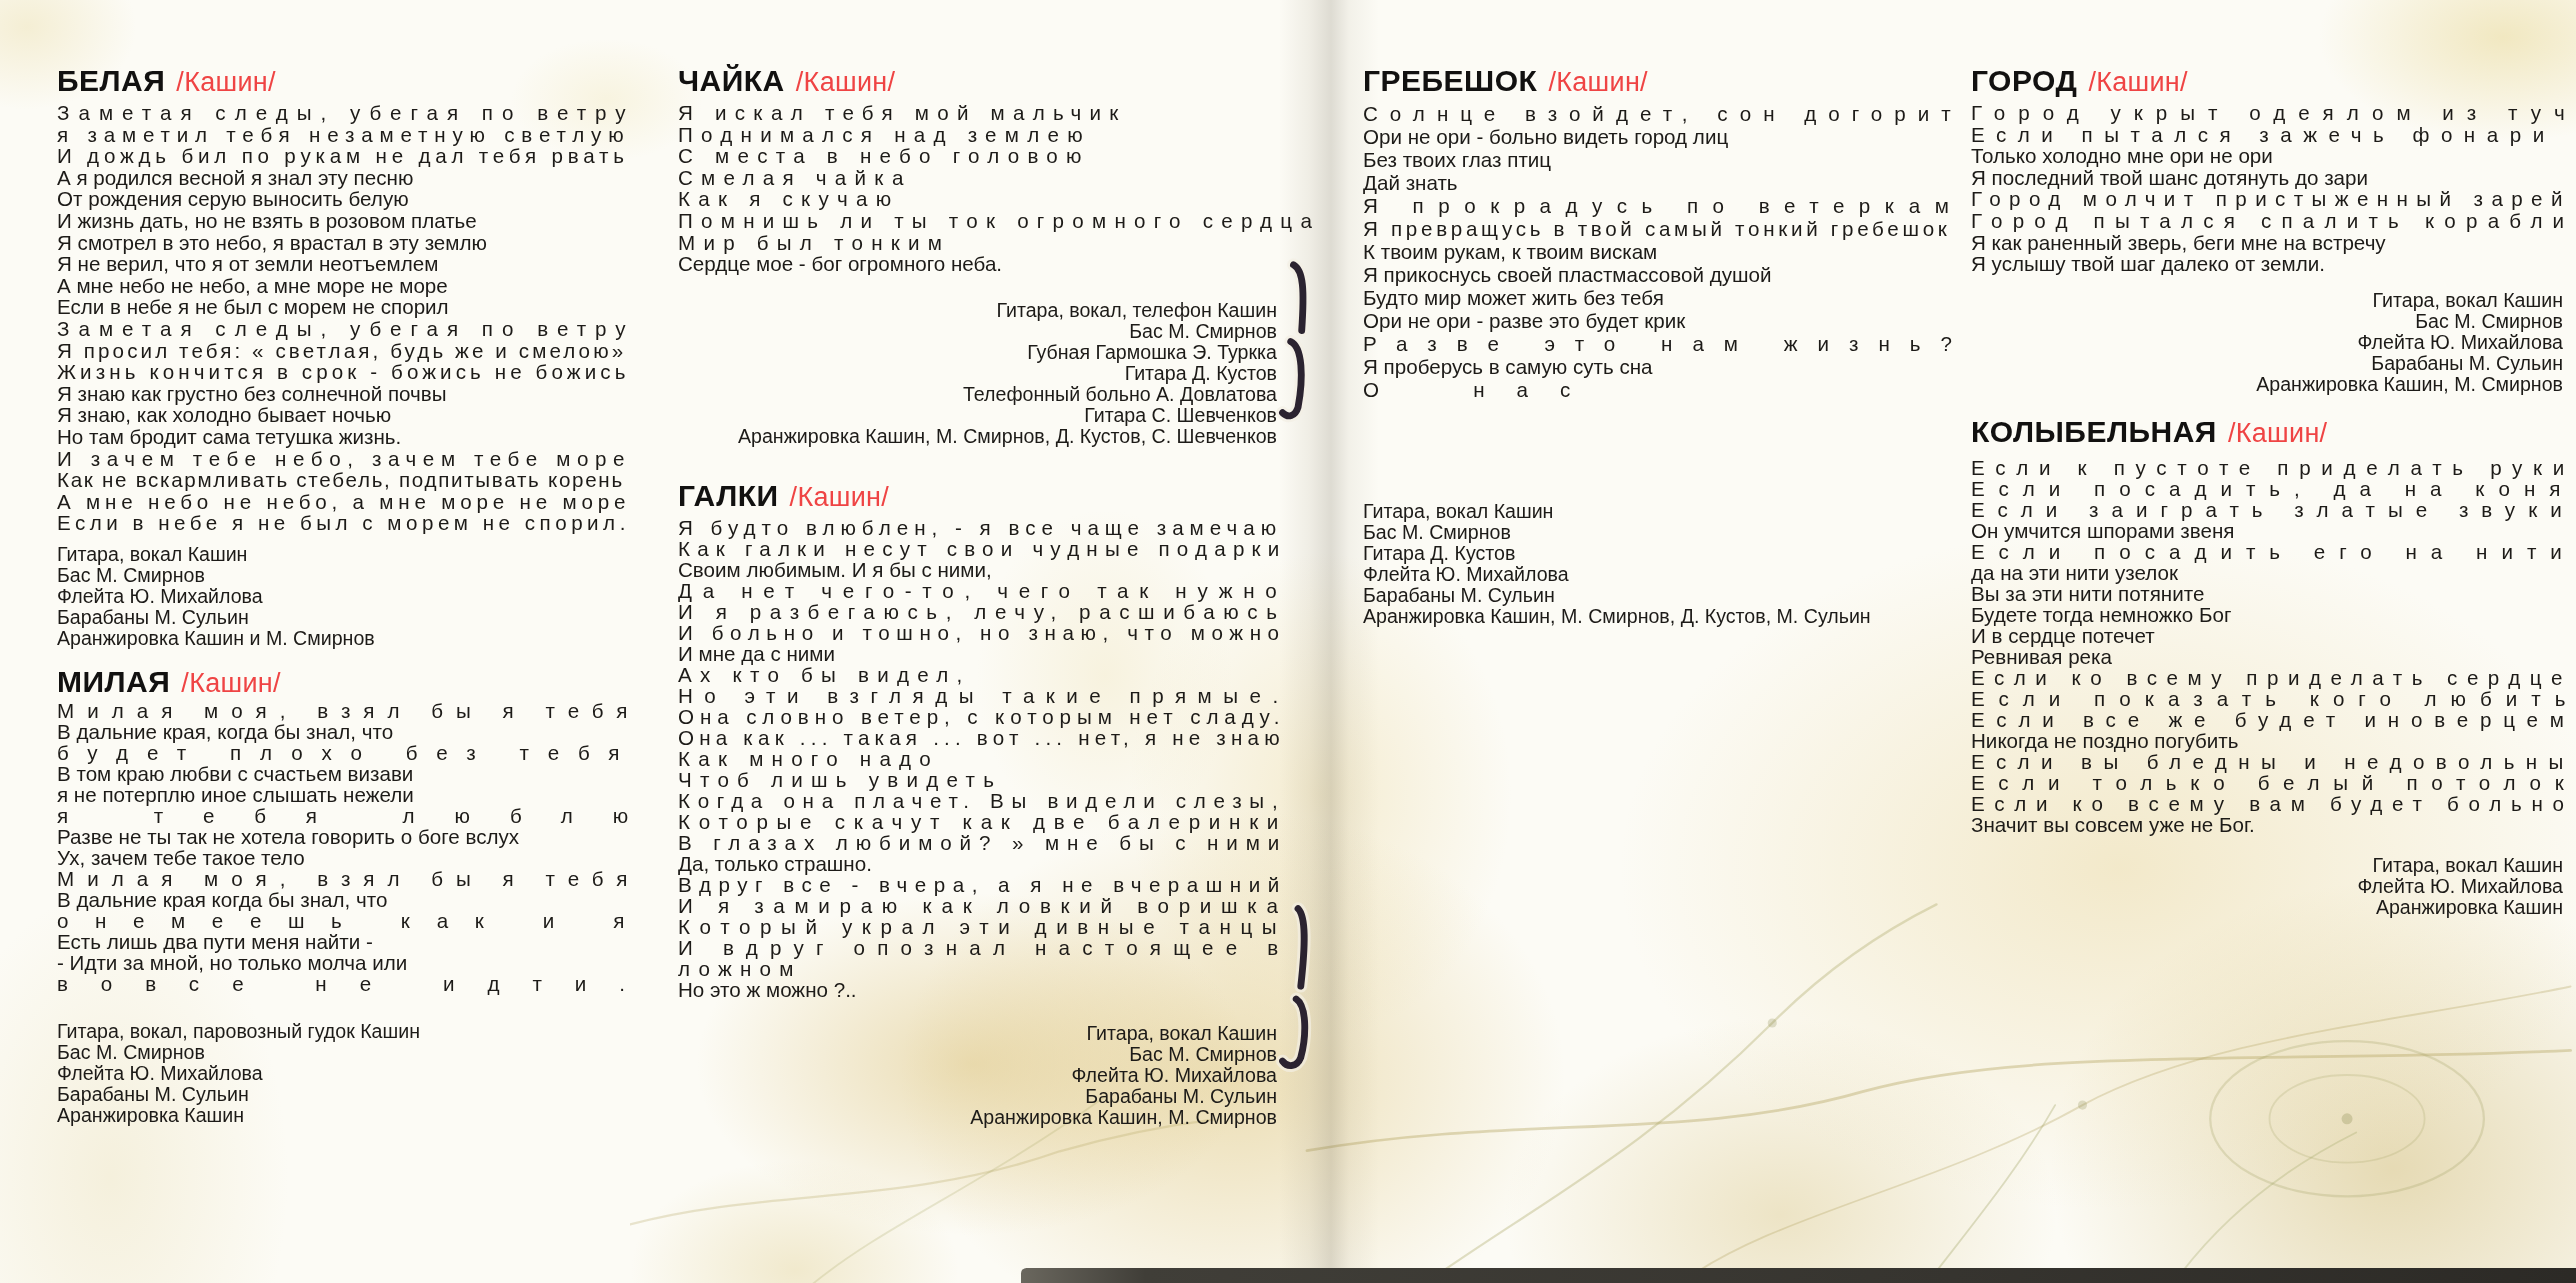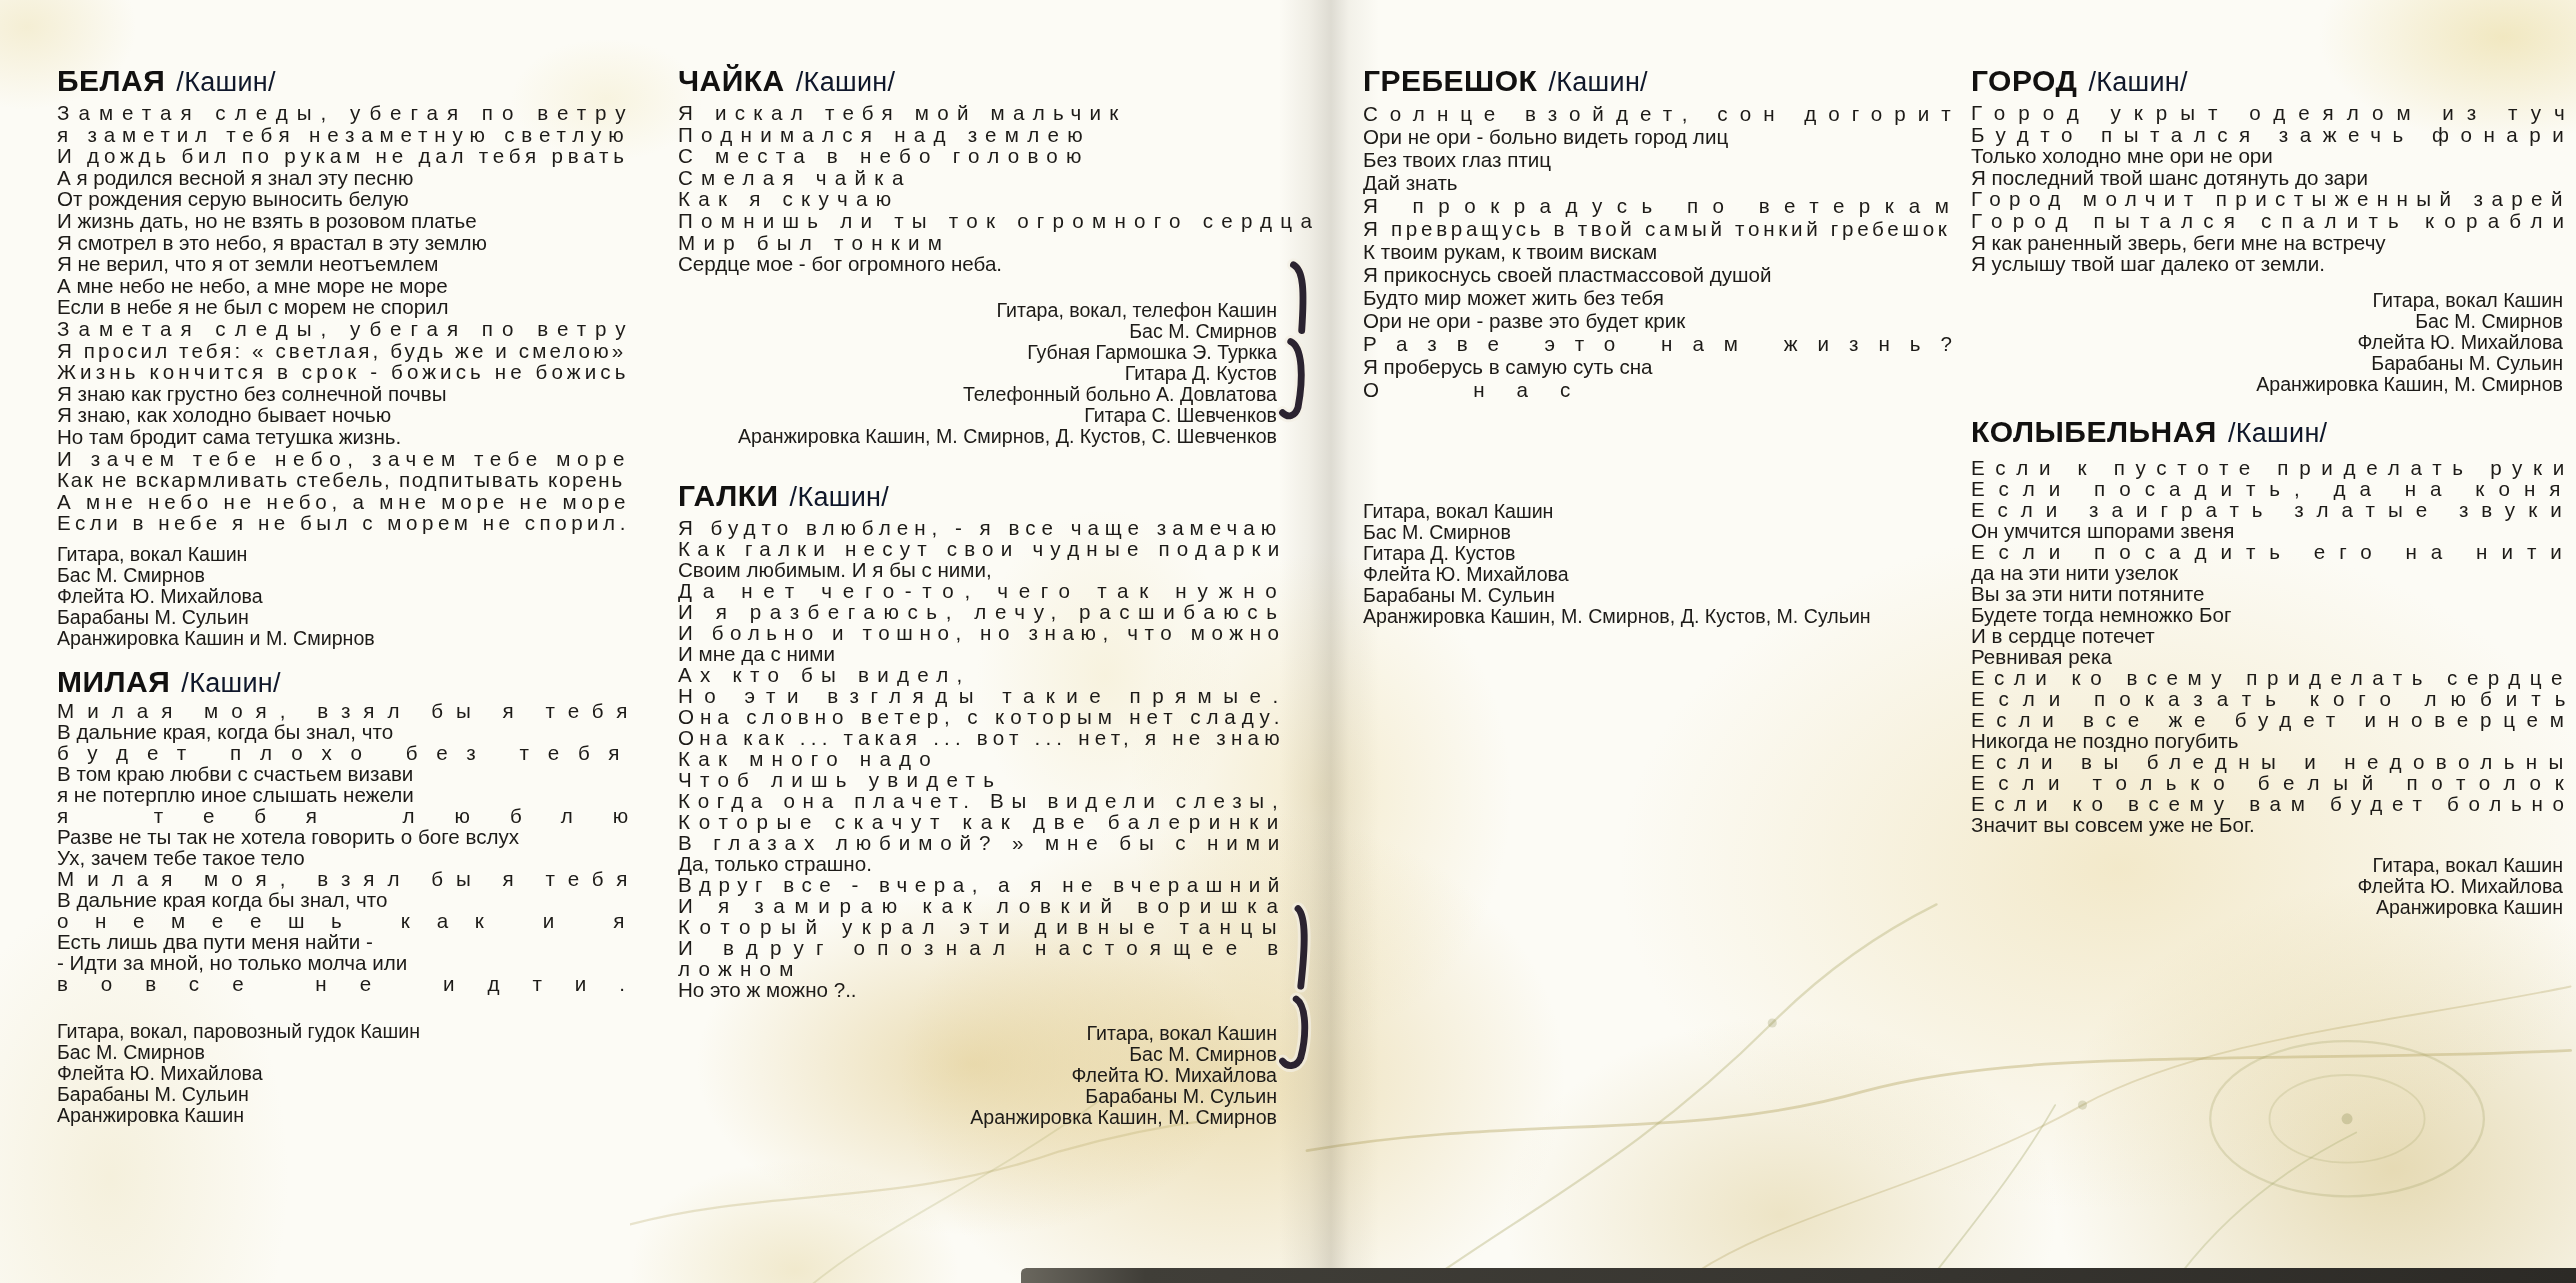--- a/index.html
+++ b/index.html
@@ -34,21 +34,21 @@
   svg.overlay{position:absolute;left:0;top:0;pointer-events:none;}
   .scan-bar{
     position:absolute;left:1021px;top:1268px;width:1555px;height:15.5px;
     background:linear-gradient(90deg,#6a675e,#403e38 8%,#36342f 60%,#2c2a26);
     border-radius:5.5px 0 0 1.8px;
   }
   .song-title{
     position:absolute;font-weight:bold;font-size:30px;color:#121110;
     letter-spacing:0.5px;white-space:nowrap;
   }
-  .song-title .author{font-weight:400;font-size:27px;color:#0f172a;margin-left:11px;letter-spacing:0.3px;}
+  .song-title .author{font-weight:400;font-size:27px;color:#ef4444;margin-left:11px;letter-spacing:0.3px;}
   .lyrics{position:absolute;font-size:20.6px;color:#1d1b18;}
   .line{white-space:nowrap;}
   .line span{display:inline-block;white-space:nowrap;}
   .line.w span{letter-spacing:0.40em;}
   .line.x span{letter-spacing:1.55em;word-spacing:1.2em;}
   .credits{position:absolute;font-size:19.6px;color:#1d1b18;}
   .credits.right{text-align:right;}
   .credit-line{line-height:21px;white-space:nowrap;}
 </style>
 </head>
@@ -226,21 +226,21 @@
         <div class="credit-line">Гитара, вокал Кашин</div>
         <div class="credit-line">Бас М. Смирнов</div>
         <div class="credit-line">Гитара Д. Кустов</div>
         <div class="credit-line">Флейта Ю. Михайлова</div>
         <div class="credit-line">Барабаны М. Сульин</div>
         <div class="credit-line">Аранжировка Кашин, М. Смирнов,  Д. Кустов, М. Сульин</div>
       </div>
       <div class="song-title" style="left: 1971px; top: 64px;"><span>ГОРОД</span><span class="author">/Кашин/</span></div>
       <div class="lyrics" style="left: 1971px; top: 102px; width: 592px;">
         <div class="line j" style="height: 21.6px; line-height: 21.6px;"><span style="letter-spacing: 13px;">Город укрыт одеялом из туч</span></div>
-        <div class="line j" style="height: 21.6px; line-height: 21.6px;"><span style="letter-spacing: 11.5px;">Будто пытался зажечь фонари</span></div>
+        <div class="line j" style="height: 21.6px; line-height: 21.6px;"><span style="letter-spacing: 11.5px;">Если пытался зажечь фонари</span></div>
         <div class="line n" style="height: 21.6px; line-height: 21.6px;"><span>Только холодно мне ори не ори</span></div>
         <div class="line n" style="height: 21.6px; line-height: 21.6px;"><span>Я последний твой шанс дотянуть до зари</span></div>
         <div class="line j" style="height: 21.6px; line-height: 21.6px;"><span style="letter-spacing: 8.4px;">Город молчит пристыженный зарей</span></div>
         <div class="line j" style="height: 21.6px; line-height: 21.6px;"><span style="letter-spacing: 10.2px;">Город пытался спалить корабли</span></div>
         <div class="line n" style="height: 21.6px; line-height: 21.6px;"><span>Я как раненный зверь, беги мне на встречу</span></div>
         <div class="line n" style="height: 21.6px; line-height: 21.6px;"><span>Я услышу твой шаг далеко от земли.</span></div>
       </div>
       <div class="credits right" style="left: 1971px; top: 290px; width: 592px;">
         <div class="credit-line">Гитара, вокал Кашин</div>
         <div class="credit-line">Бас М. Смирнов</div>

